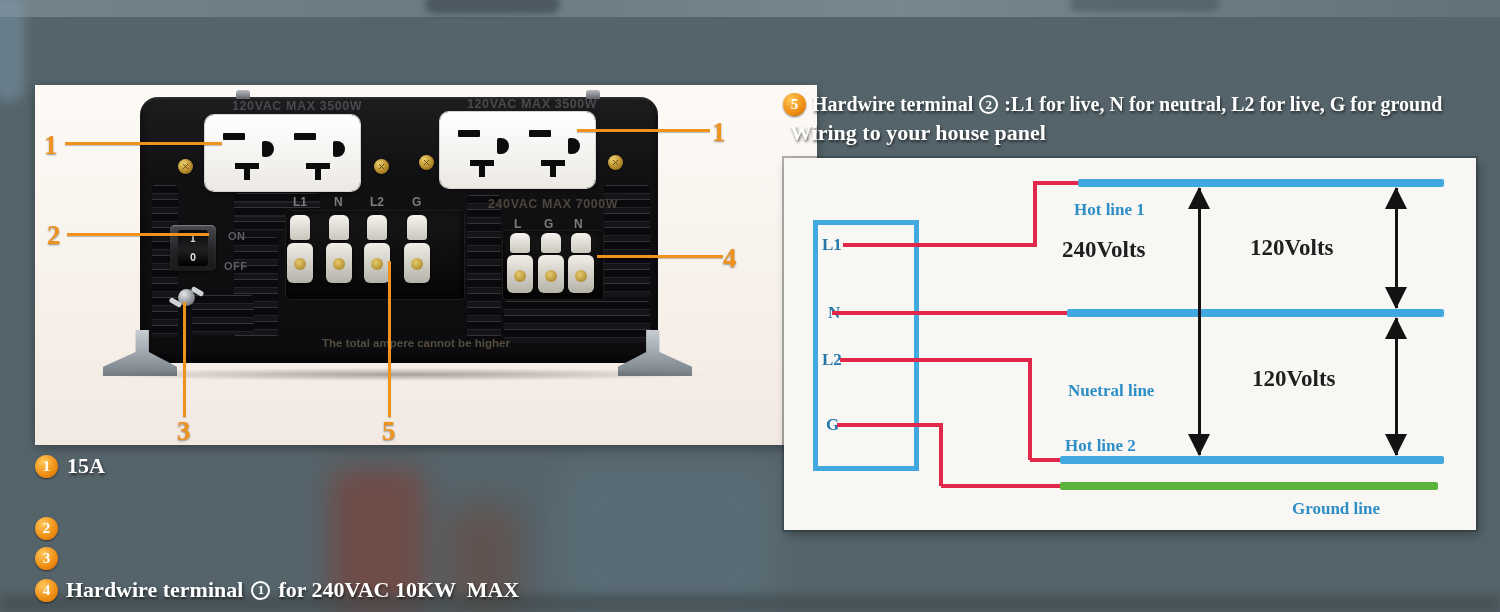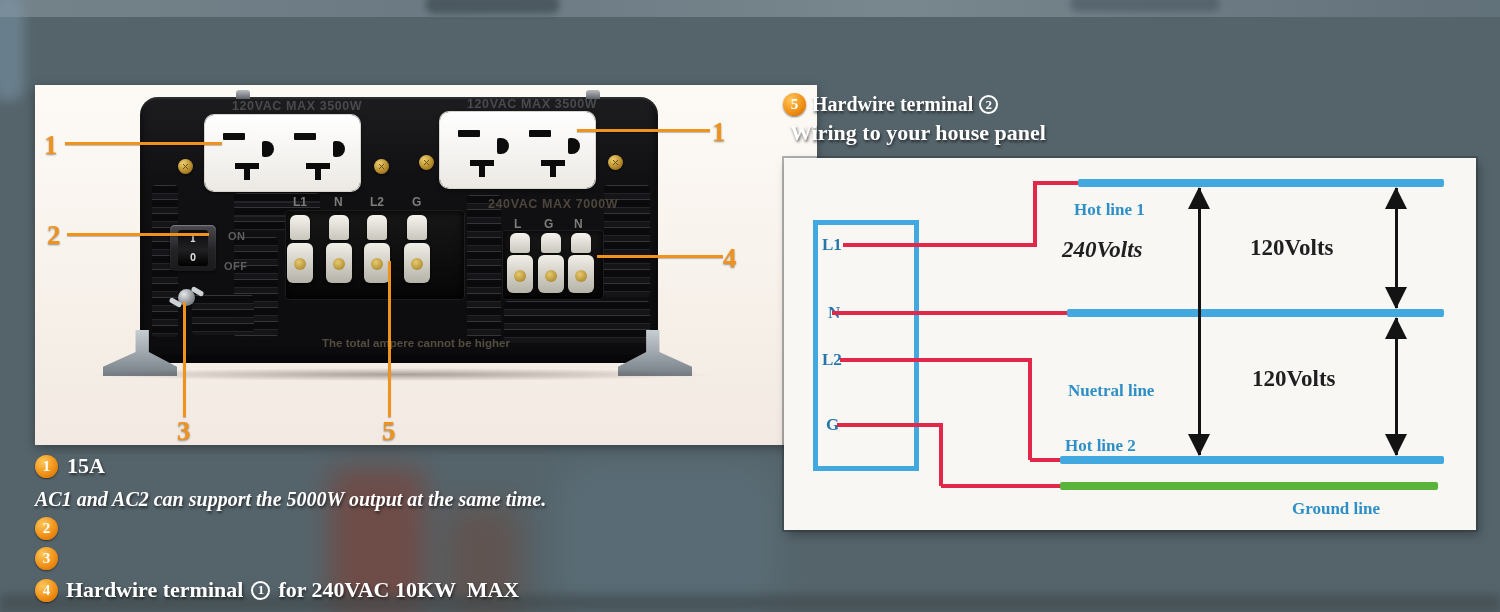--- a/index.html
+++ b/index.html
@@ -253,20 +253,21 @@
     <span class="co-num" style="left:688px;top:160px;">4</span>
     <div class="co-line" style="left:562px;top:170px;width:126px;height:3px;"></div>
     <span class="co-num" style="left:347px;top:333px;">5</span>
     <div class="co-line" style="left:353px;top:176px;width:3px;height:156px;"></div>
   </div>
 
   <div class="hw-title shadow-text">
     <span class="badge">5</span>
     <span>Hardwire terminal</span>
     <span class="circ">2</span>
+    <span>:L1 for live, N for neutral, L2 for live, G for ground</span>
   </div>
   <div class="hw-sub shadow-text">Wiring to your house panel</div>
 
   <div class="diagram">
     <div class="tbox"></div>
     <span class="dterm" style="left:38px;top:78px;">L1</span>
     <span class="dterm" style="left:44px;top:146px;">N</span>
     <span class="dterm" style="left:38px;top:193px;">L2</span>
     <span class="dterm" style="left:42px;top:258px;">G</span>
 
@@ -280,21 +281,21 @@
     <div class="wire" style="left:53px;top:265px;width:106px;height:4px;"></div>
     <div class="wire" style="left:155px;top:265px;width:4px;height:63px;"></div>
     <div class="wire" style="left:157px;top:326px;width:121px;height:4px;"></div>
 
     <div class="bus" style="left:294px;top:21px;width:366px;"></div>
     <div class="bus" style="left:283px;top:151px;width:377px;"></div>
     <div class="bus" style="left:276px;top:298px;width:384px;"></div>
     <div class="bus green" style="left:276px;top:324px;width:378px;"></div>
 
     <span class="dlabel-blue" style="left:290px;top:42px;">Hot line 1</span>
-    <span class="dlabel-volt" style="left:278px;top:79px;font-style:italic;">240Volts</span>
+    <span class="dlabel-volt" style="left:278px;top:79px;">240Volts</span>
     <span class="dlabel-volt" style="left:466px;top:77px;">120Volts</span>
     <span class="dlabel-blue" style="left:284px;top:175px;margin-top:48px;">Nuetral line</span>
     <span class="dlabel-volt" style="left:468px;top:208px;">120Volts</span>
     <span class="dlabel-blue" style="left:281px;top:278px;text-align:center;">Hot line 2</span>
     <span class="dlabel-blue" style="left:508px;top:341px;">Ground line</span>
 
     <div class="varrow" style="left:414px;top:30px;height:267px;">
       <i class="ah ah-up"></i>
       <i class="ah ah-down"></i>
     </div>
@@ -305,21 +306,20 @@
     <div class="varrow" style="left:611px;top:160px;height:137px;">
       <i class="ah ah-up"></i>
       <i class="ah ah-down"></i>
     </div>
   </div>
 
   <div class="note-line shadow-text" style="left:35px;top:453px;">
     <span class="badge">1</span>
     <span>15A</span>
   </div>
-  <div class="note-sub shadow-text" style="left:35px;top:488px;">AC1 and AC2 can support the 5000W output at the same time.</div>
   <div class="note-line shadow-text" style="left:35px;top:517px;">
     <span class="badge">2</span>
   </div>
   <div class="note-line shadow-text" style="left:35px;top:547px;">
     <span class="badge">3</span>
   </div>
   <div class="note-line shadow-text" style="left:35px;top:577px;gap:8px;">
     <span class="badge">4</span>
     <span>Hardwire terminal</span>
     <span class="circ">1</span>

